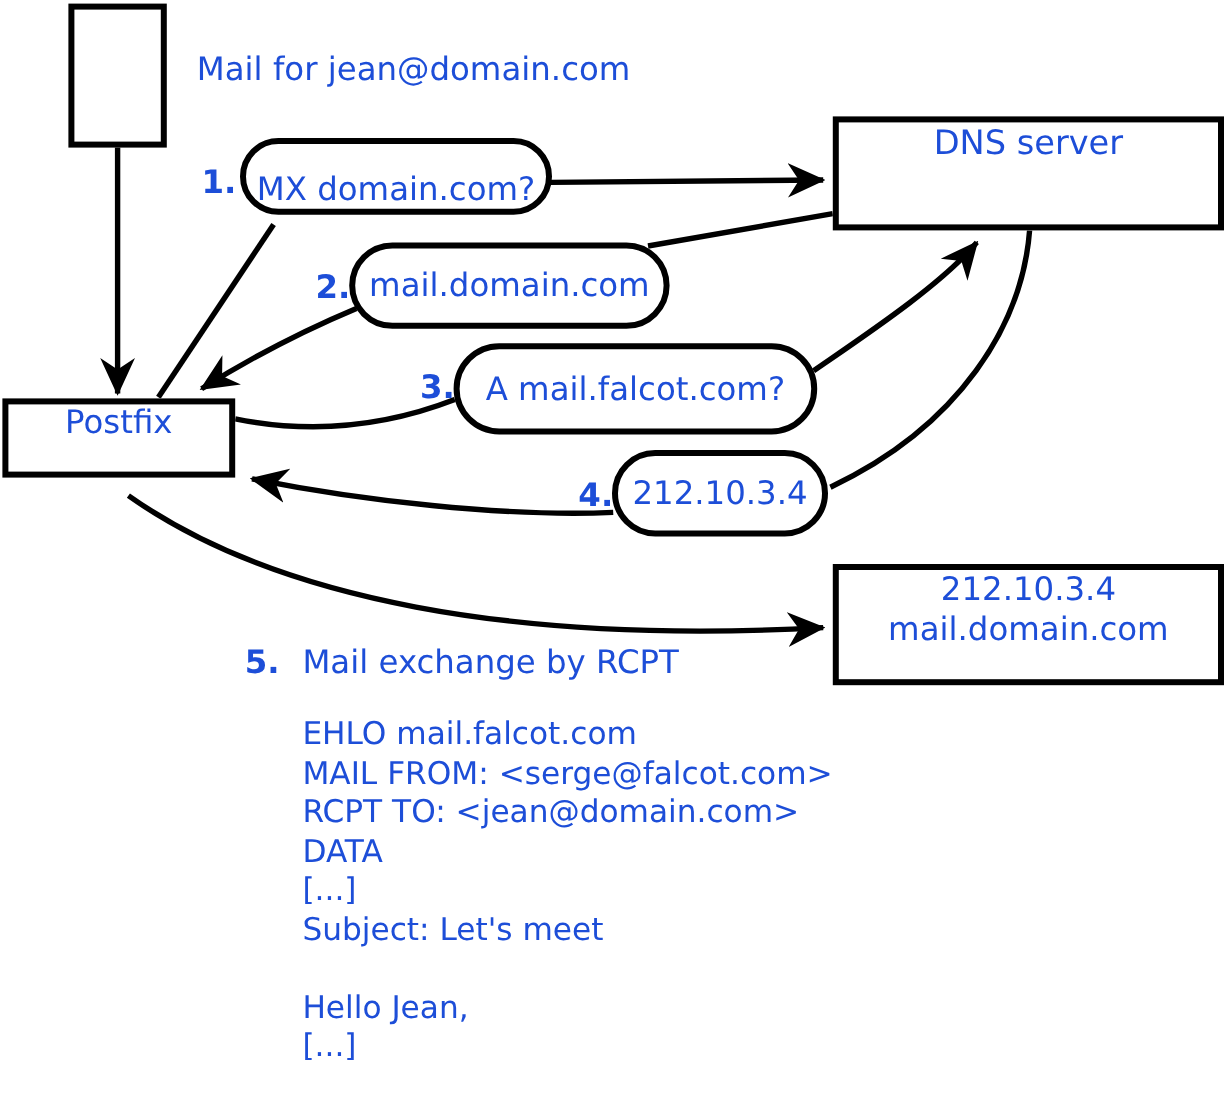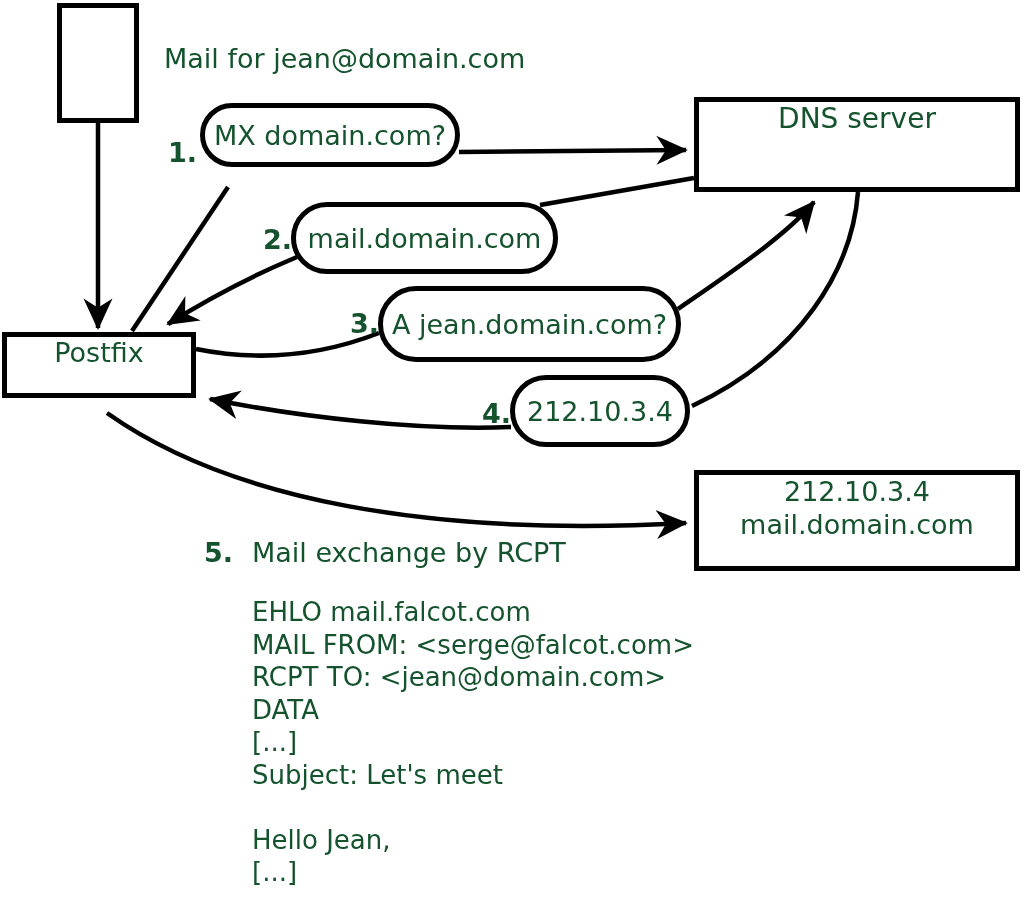--- a/index.html
+++ b/index.html
@@ -6,21 +6,21 @@
     margin: 0;
     padding: 0;
     background: #ffffff;
   }
   #canvas {
     position: relative;
     width: 1024px;
     height: 919px;
     background: #ffffff;
     font-family: "DejaVu Sans", "Liberation Sans", sans-serif;
-    color: #14532d;
+    color: #1d4ed8;
     overflow: hidden;
   }
   #edges {
     position: absolute;
     left: 0;
     top: 0;
     width: 1024px;
     height: 919px;
   }
   .node {
@@ -108,32 +108,32 @@
   </div>
 
   <div class="node" style="left:694px; top:470px; width:326px; height:101px;">
     <div class="two-line">
       <div>212.10.3.4</div>
       <div>mail.domain.com</div>
     </div>
   </div>
 
   <div class="step-number" style="left:155px; top:137px; width:42px;">1.</div>
-  <div class="pill" style="left:200px; top:103px; width:260px; height:64px; border-radius:36px;">
+  <div class="pill" style="left:200px; top:115px; width:260px; height:64px; border-radius:36px;align-items:flex-end;">
     <span>MX domain.com?</span>
   </div>
 
   <div class="step-number" style="left:250px; top:224px; width:42px;">2.</div>
   <div class="pill" style="left:291px; top:202px; width:267px; height:72px; border-radius:36px;">
     <span>mail.domain.com</span>
   </div>
 
   <div class="step-number" style="left:337px; top:308px; width:42px;">3.</div>
   <div class="pill" style="left:378px; top:286px; width:303px; height:76px; border-radius:38px;">
-    <span>A jean.domain.com?</span>
+    <span>A mail.falcot.com?</span>
   </div>
 
   <div class="step-number" style="left:469px; top:398px; width:42px;">4.</div>
   <div class="pill" style="left:510px; top:375px; width:180px; height:72px; border-radius:36px;">
     <span>212.10.3.4</span>
   </div>
 
   <div class="step-number" style="left:185px; top:537px; width:48px;">5.</div>
   <div class="free-label" style="left:252px; top:537px;">Mail exchange by RCPT</div>
 

